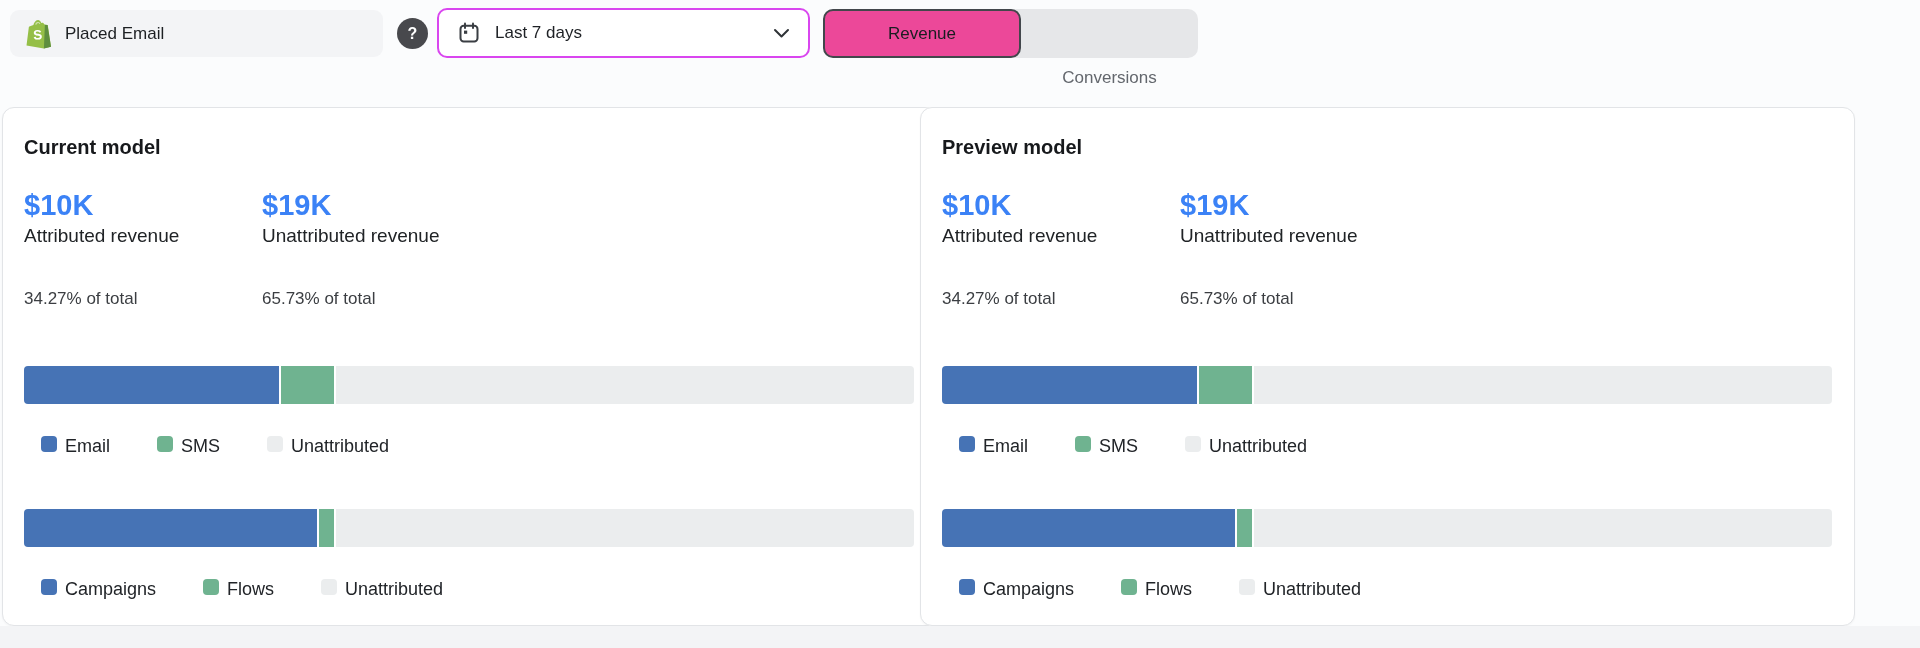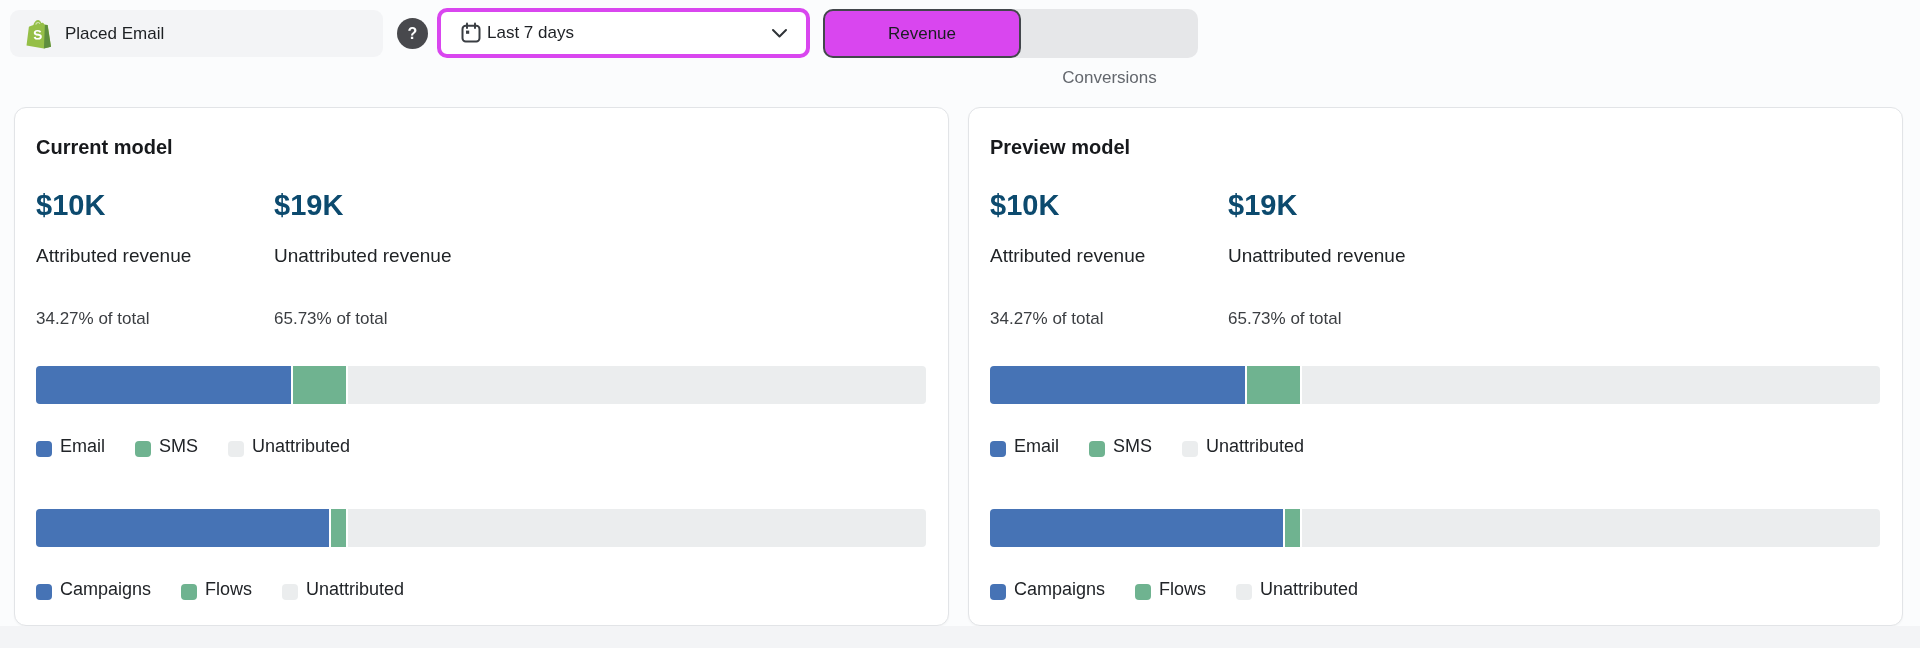--- a/index.html
+++ b/index.html
@@ -22,78 +22,78 @@
   }
   .metric-chip .label { font-size:17px; color:#1d2023; }
   .help-badge {
     position:absolute; left:397px; top:18px; width:31px; height:31px;
     border-radius:50%; background:#48494d; color:#fff;
     display:flex; align-items:center; justify-content:center;
     font-size:16px; font-weight:bold; cursor:pointer;
   }
   .date-select {
     position:absolute; left:437px; top:8px; width:373px; height:50px;
-    background:#fff; border:4px solid #d946ef; border-radius:10px;
-    display:flex; align-items:center; padding:0 18px; gap:4px; cursor:pointer;
+    background:#fff; border:2px solid #d946ef; border-radius:10px;
+    display:flex; align-items:center; padding:0 18px; gap:14px; cursor:pointer;
   }
   .date-select .label { font-size:17px; color:#1e2125; flex:1; }
   .segmented {
     position:absolute; left:823px; top:9px; width:375px; height:49px;
     background:#e6e7e9; border-radius:10px;
   }
   .segmented .seg {
     position:absolute; top:0; height:49px;
     display:flex; align-items:center; justify-content:center;
     font-size:17px; cursor:pointer;
   }
   .seg-active {
-    left:0; width:198px; background:#d946ef;
+    left:0; width:198px; background:#ec4899;
     border:2px solid #43474c; border-radius:10px; color:#1a1d21; z-index:2;
   }
   .seg-inactive {
     left:198px; width:177px; color:#63676d; border-radius:0 10px 10px 0;margin-top:44px;
   }
 
   
   .card {
     position:absolute; top:107px; width:935px; height:519px;
     background:#fff; border:1px solid #e2e4e7; border-radius:12px;
     box-shadow:0 1px 2px rgba(22,29,37,.04);
   }
-  .card-left  { left:14px; }
-  .card-right { left:968px; }
+  .card-left  { left:2px; }
+  .card-right { left:920px; }
 
   .card-title {
     position:absolute; left:21px; top:28px;
     font-size:20px; font-weight:bold; color:#17191c;
   }
   .stat-col { position:absolute; top:80px; width:230px; }
   .stat-col-1 { left:21px; }
   .stat-col-2 { left:259px; }
-  .stat-value { font-size:29px; font-weight:bold; line-height:35px; margin-bottom:20px; color:#0c4a6e; }
+  .stat-value { font-size:29px; font-weight:bold; line-height:35px; margin-bottom:0; color:#3b82f6; }
   .stat-label { font-size:19px; font-weight:normal; line-height:26px; margin-bottom:5px; color:#202326; }
   .stat-share { font-size:17px; line-height:23px; color:#3b3e42;margin-top:38px; }
 
   .bar {
     position:absolute; left:21px; right:22px; height:38px;
     display:flex; column-gap:2px;
   }
   .bar-1 { top:258px; }
   .bar-2 { top:401px; }
   .bar .seg-block { height:100%; }
   .bar .seg-block:first-child { border-radius:4px 0 0 4px; }
   .bar .seg-block:last-child  { border-radius:0 4px 4px 0; flex:1; }
 
   .legend {
     position:absolute; left:21px; height:24px;
     display:flex; align-items:center; gap:30px;
   }
   .legend-1 { top:326px; }
   .legend-2 { top:469px; }
-  .legend-item { display:flex; align-items:flex-end; gap:8px; }
+  .legend-item { display:flex; align-items:flex-start; gap:8px;margin-left:17px; }
   .swatch { width:16px; height:16px; border-radius:4px; flex:0 0 auto; }
   .legend-label { font-size:18px; color:#212428; }
 
   .bottom-strip {
     position:absolute; left:0; bottom:0; width:100%; height:22px;
     background:#f3f4f6;
   }
 
   .icon-wrap { display:flex; align-items:center; justify-content:center; }
 </style>

